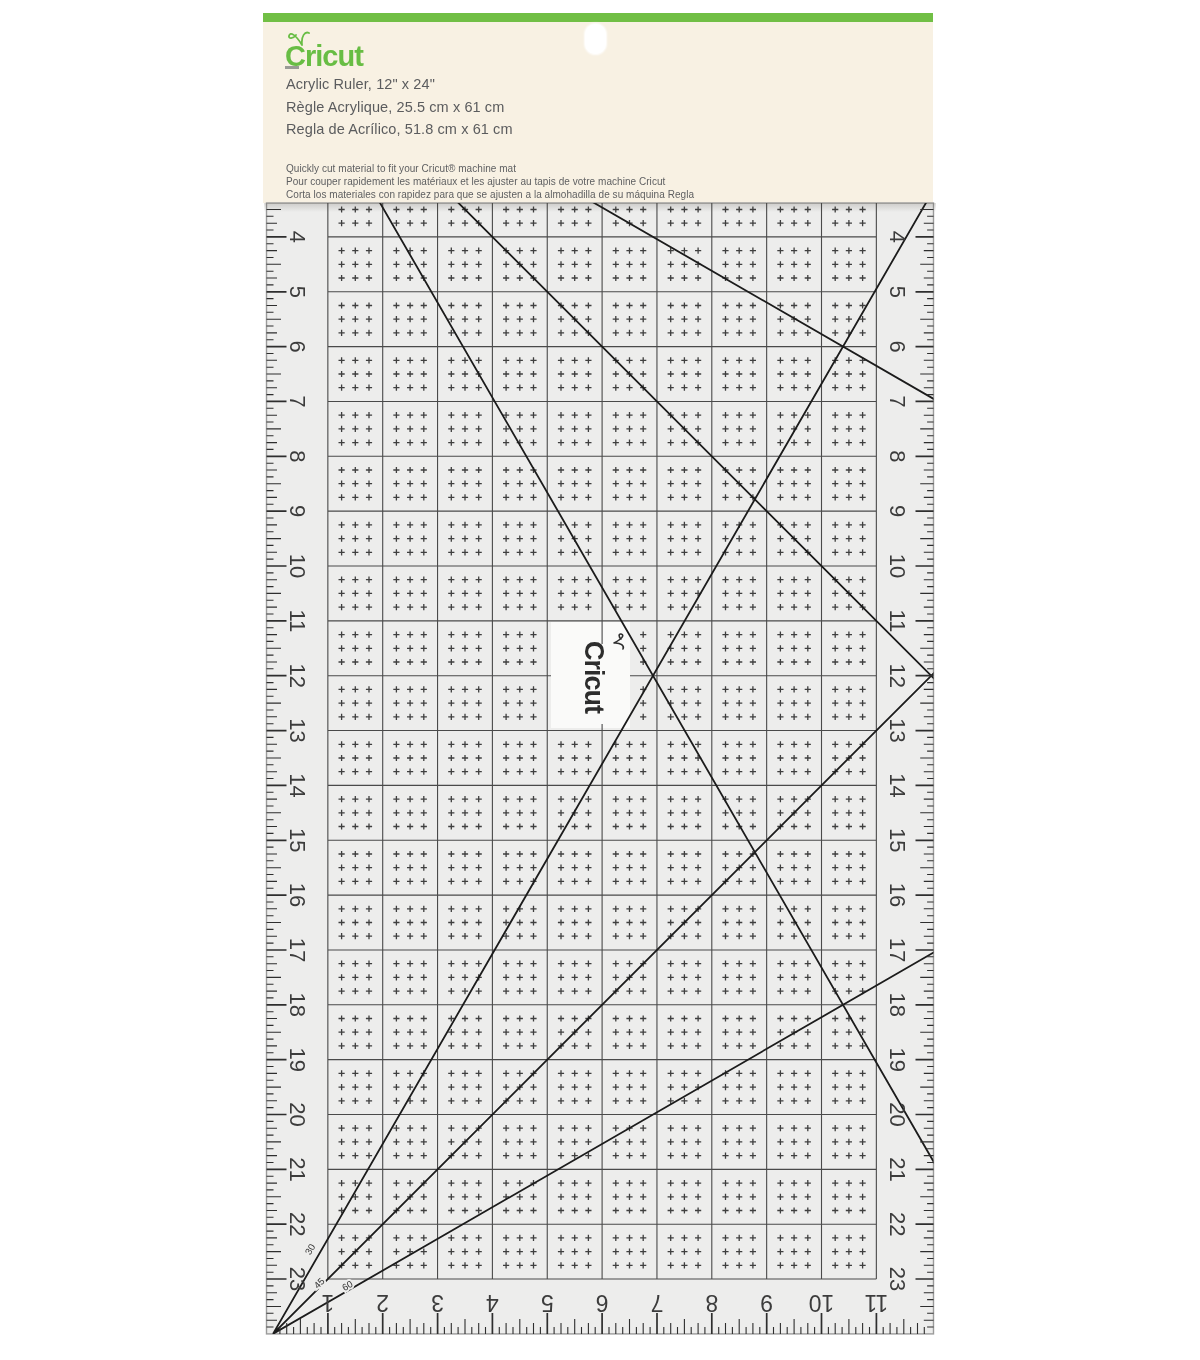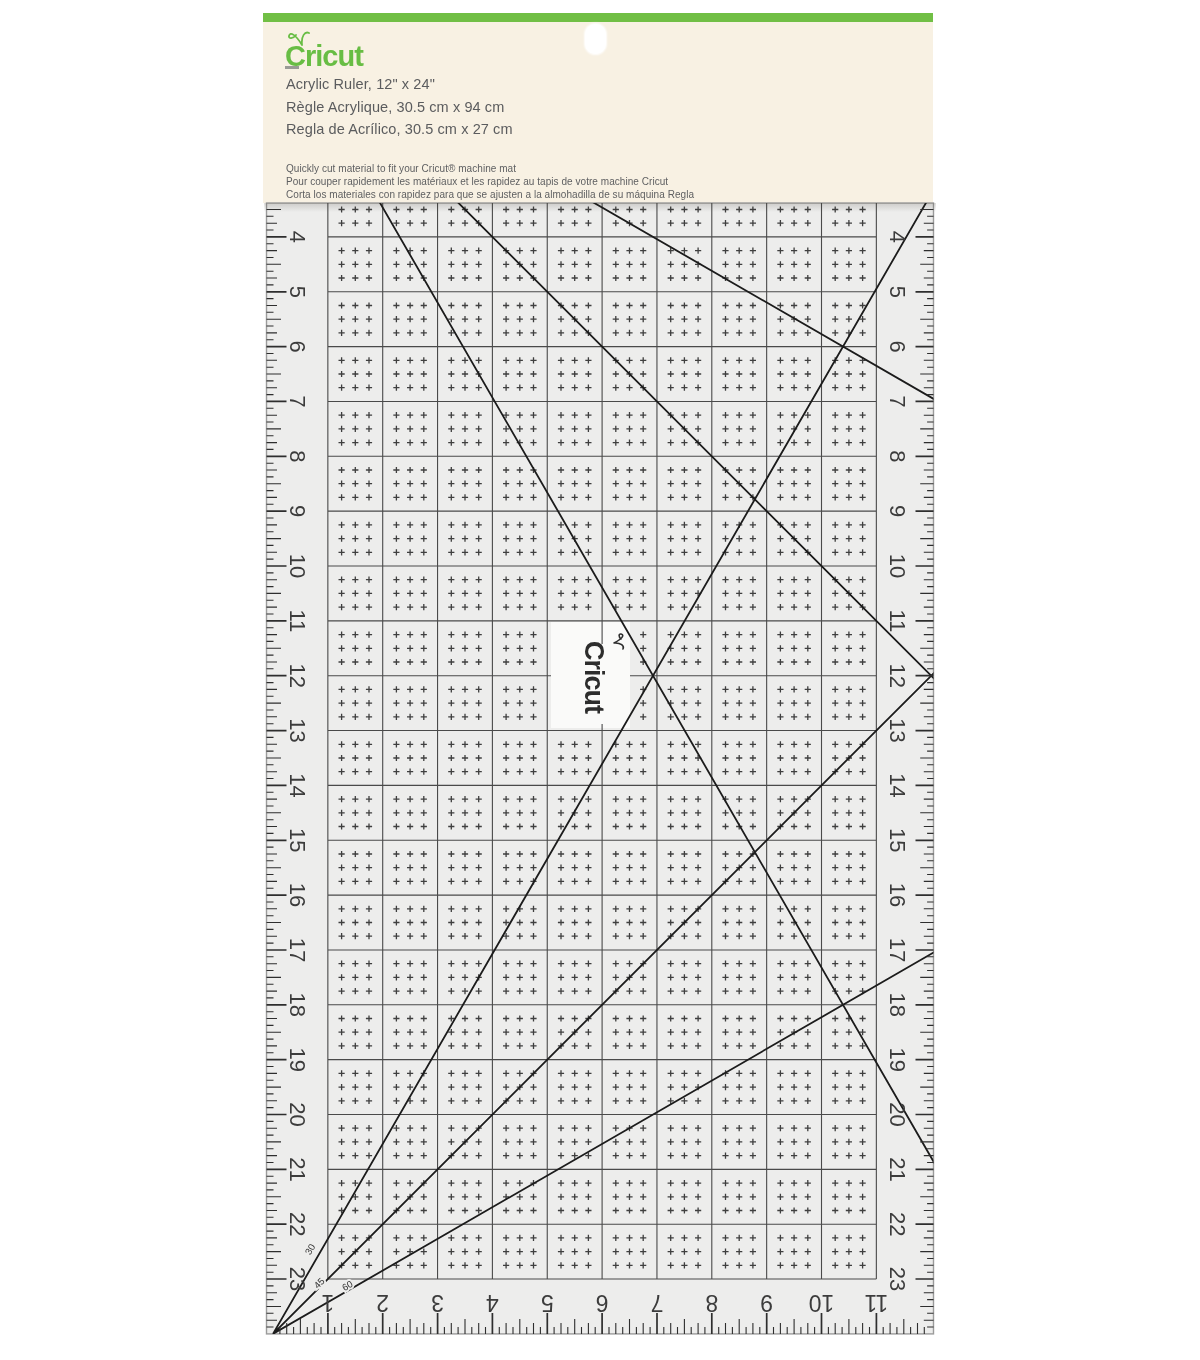--- a/index.html
+++ b/index.html
@@ -59,27 +59,27 @@
   <div class="brand-logo">
     <svg width="34" height="18" viewBox="0 0 34 18">
       <path d="M 14,16 C 8,6 2,2 1,7 C 0.5,10 5,10 8,6 M 14,16 C 13,7 17,2 21,4" fill="none" stroke="#68bd44" stroke-width="1.8" stroke-linecap="round"></path>
     </svg>
     <span class="word">Cricut</span>
   </div>
   <div class="brand-dash"></div>
 
   <div class="product-lines">
     <div>Acrylic Ruler, 12" x 24"</div>
-    <div>Règle Acrylique, 30.5 cm x 94 cm</div>
-    <div>Regla de Acrílico, 30.5 cm x 27 cm</div>
+    <div>Règle Acrylique, 25.5 cm x 61 cm</div>
+    <div>Regla de Acrílico, 51.8 cm x 61 cm</div>
   </div>
 
   <div class="taglines">
     <div>Quickly cut material to fit your Cricut® machine mat</div>
-    <div>Pour couper rapidement les matériaux et les rapidez au tapis de votre machine Cricut</div>
+    <div>Pour couper rapidement les matériaux et les ajuster au tapis de votre machine Cricut</div>
     <div>Corta los materiales con rapidez para que se ajusten a la almohadilla de su máquina Regla</div>
   </div>
 </div>
 
 <svg id="ruler-svg" width="700" height="1152" viewBox="250 200 700 1152">
     <g>
       <rect x="266.5" y="203" width="667" height="1130.9" fill="#ededec" stroke="#9b9b9b" stroke-width="1.4"></rect>
     </g>
     <rect x="551" y="622" width="79" height="106" fill="#fafaf9"></rect>
     <path d="M327.85,203V1279.05 M382.7,203V1279.05 M437.55,203V1279.05 M492.4,203V1279.05 M547.25,203V1279.05 M602.1,203V644 M602.1,724V1279.05 M656.95,203V1279.05 M711.8,203V1279.05 M766.6500000000001,203V1279.05 M821.5,203V1279.05 M876.35,203V1279.05 M327.85,236.9H876.35 M327.85,291.75H876.35 M327.85,346.6H876.35 M327.85,401.45H876.35 M327.85,456.3H876.35 M327.85,511.15000000000003H876.35 M327.85,566H876.35 M327.85,620.85H876.35 M327.85,675.7H551 M630,675.7H876.35 M327.85,730.5500000000001H876.35 M327.85,785.4H876.35 M327.85,840.25H876.35 M327.85,895.1H876.35 M327.85,949.95H876.35 M327.85,1004.8000000000001H876.35 M327.85,1059.65H876.35 M327.85,1114.5H876.35 M327.85,1169.3500000000001H876.35 M327.85,1224.2H876.35 M327.85,1279.05H876.35 " stroke="#4a4a4a" stroke-width="1.1" fill="none"></path>

